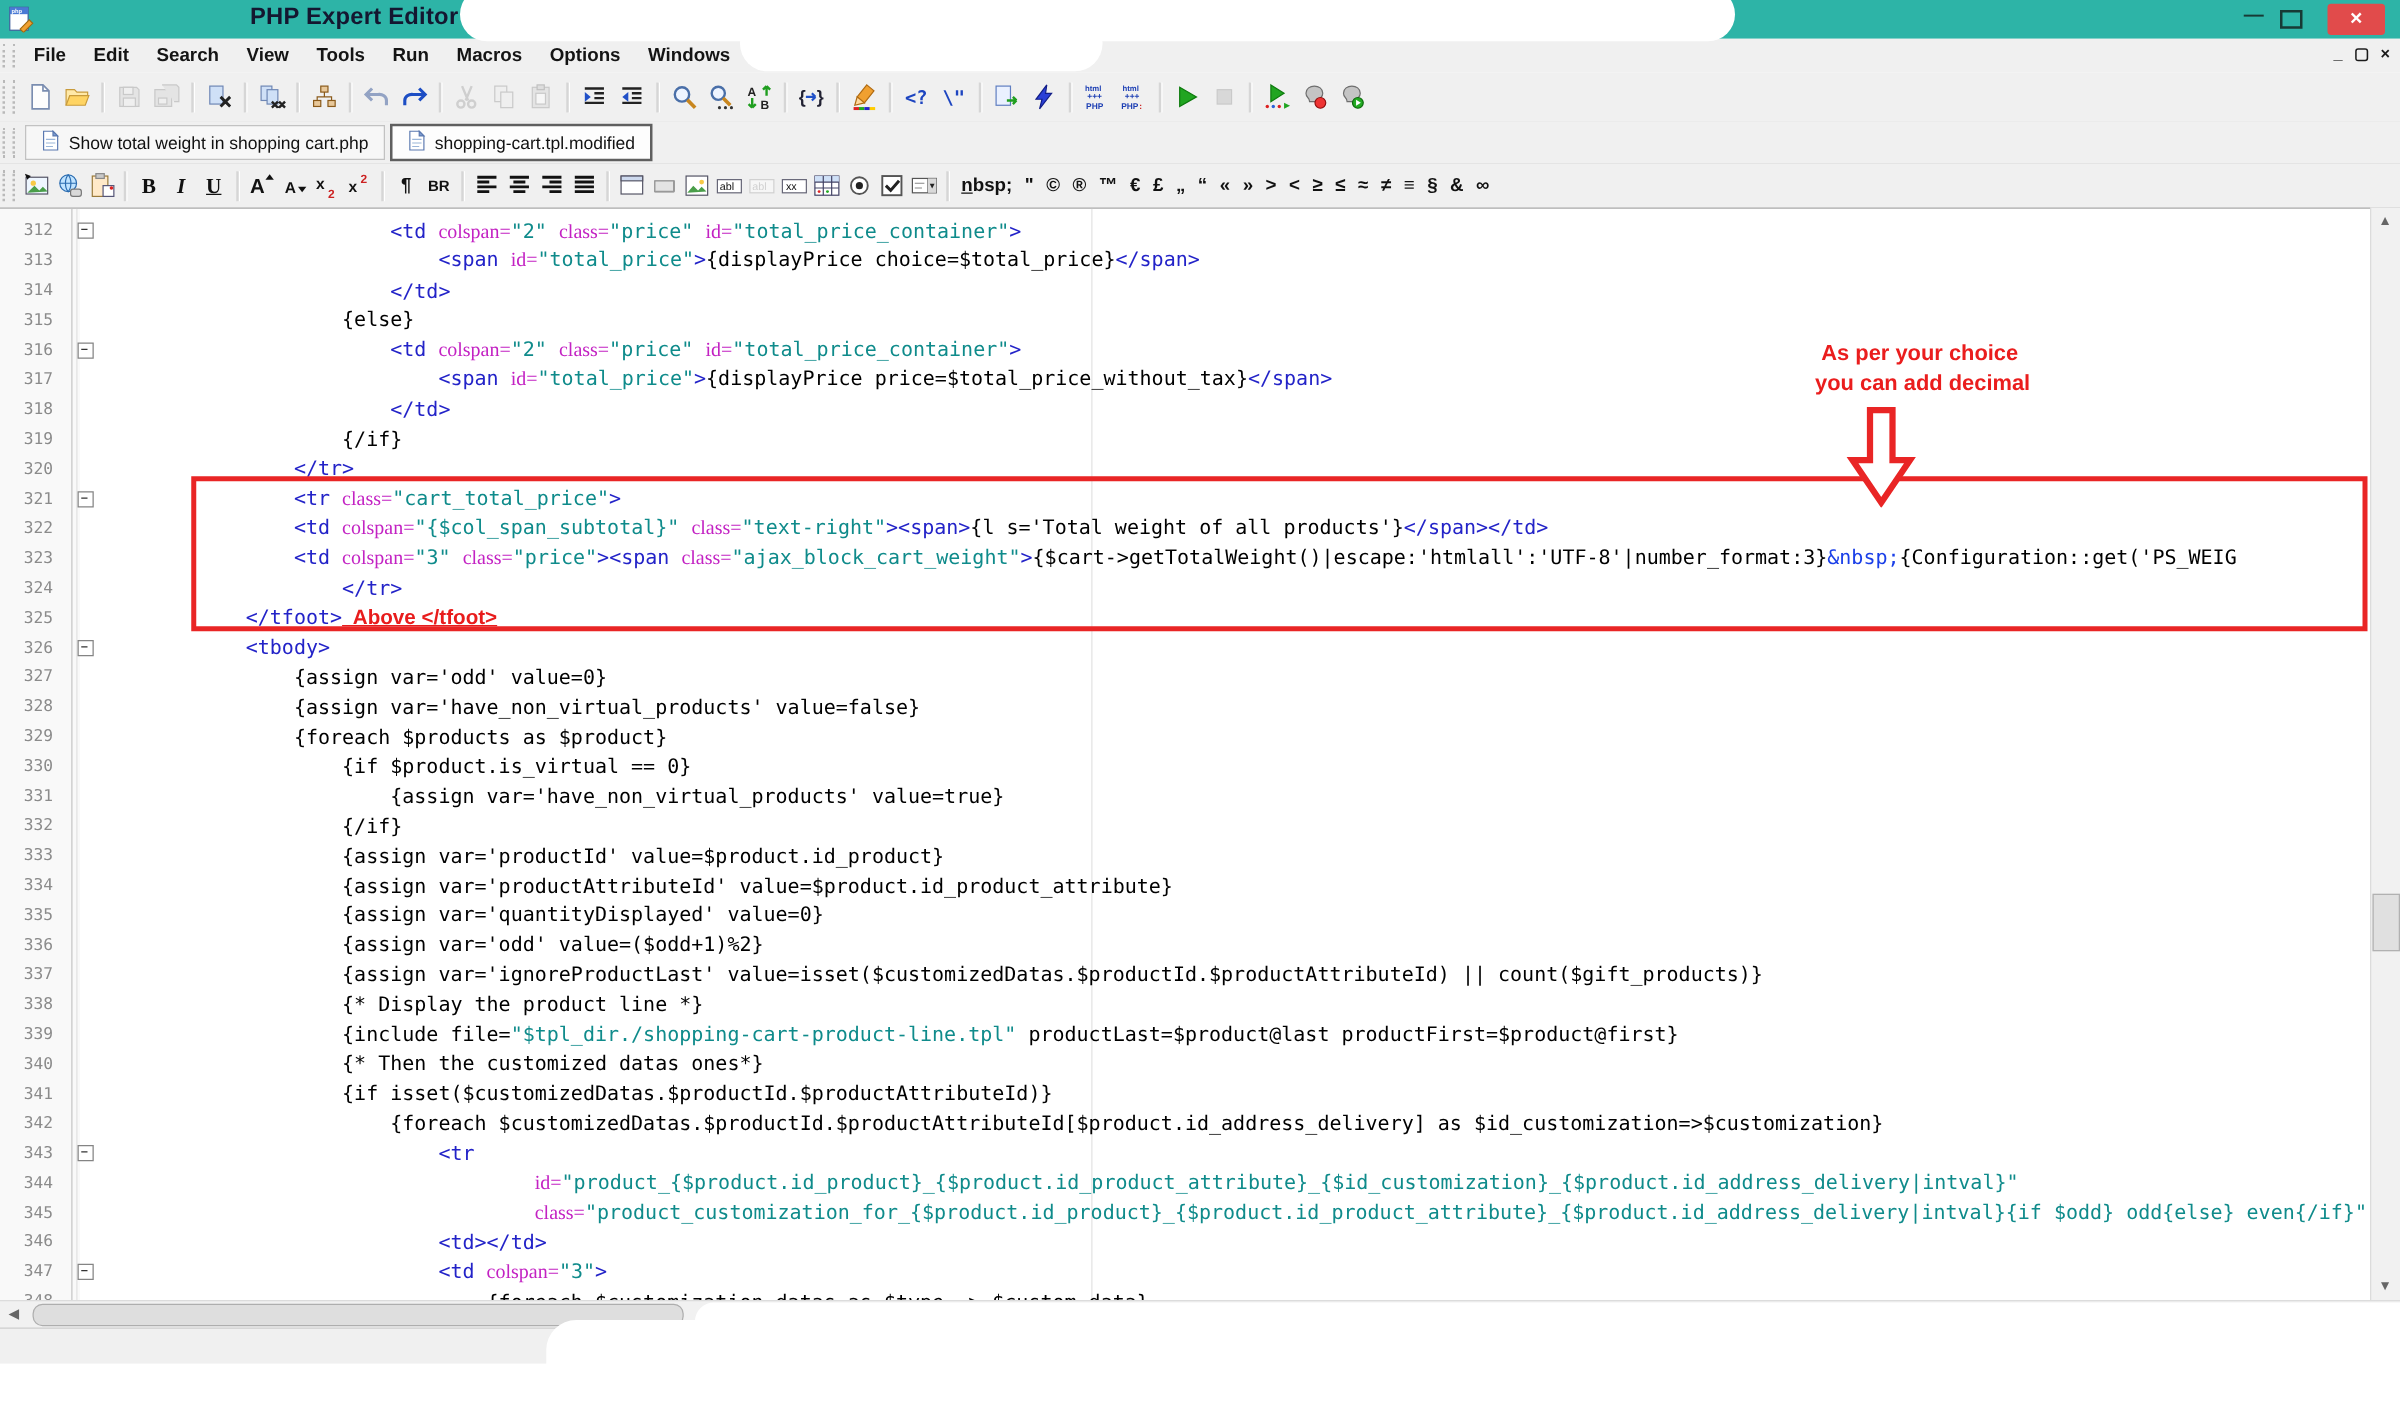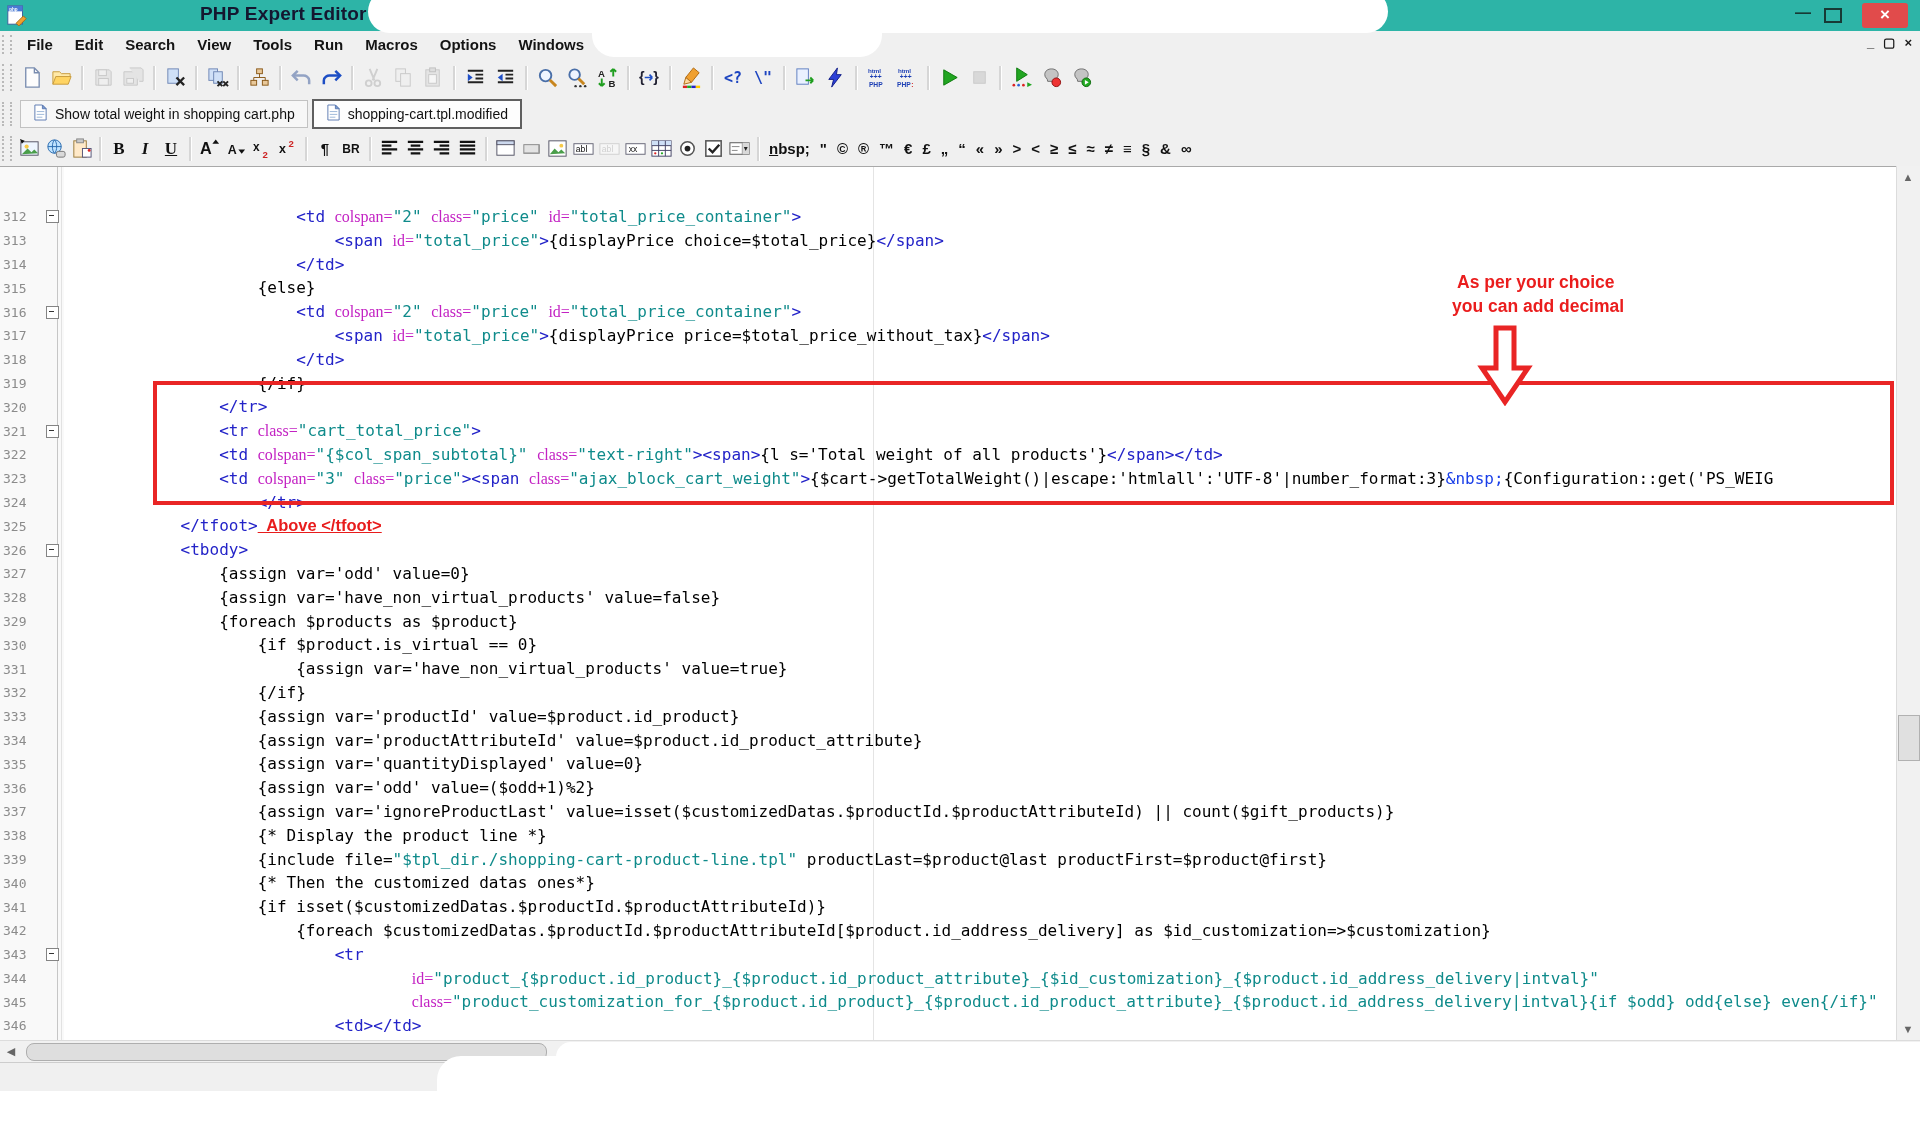--- a/index.html
+++ b/index.html
@@ -44,21 +44,21 @@
   .tab{height:26px;display:flex;align-items:center;gap:7px;padding:0 12px;margin-left:4px;
        background:#f7f7f7;border:1px solid #c2c2c2;font-size:14px;color:#111;flex:none;}
   .tab.active{background:#fdfdfd;border:2px solid #5f5f5f;}
   .tab svg{flex:none;}
 
   
   #editor{left:0;top:166px;width:1920px;height:874px;background:#fff;border-top:1px solid #a9a9a9;overflow:hidden;}
   #gutter{left:0;top:0;width:64px;height:874px;background:#f9f9f9;}
   .gline{top:0;width:1px;height:874px;background:#c6c6c6;}
   #margin-guide{left:873px;top:0;width:1px;height:874px;background:#e4e4e4;}
-  #code-lines{left:0;top:6px;right:24px;margin-top:32px;}
+  #code-lines{left:16px;top:6px;right:24px;}
   .row{height:23.8px;display:flex;align-items:center;}
   .lnum{width:36px;padding-left:3px;flex:none;font-family:"DejaVu Sans Mono",monospace;font-size:13px;color:#8b8b8b;}
   .fold{width:26px;flex:none;display:flex;justify-content:center;}
   .foldbox{width:11px;height:11px;border:1px solid #848484;background:#fff;position:relative;}
   .foldbox::after{content:"";position:absolute;left:2px;top:4px;width:5px;height:1px;background:#333;}
   .codetext{white-space:pre;font-family:"DejaVu Sans Mono",monospace;font-size:16px;line-height:23.8px;}
   .cx{color:#000;} .ct{color:#2323c8;} .ca{color:#c322c3;font-family:Liberation Serif, serif;} .cv{color:#0f8b8b;} .ce{color:#1a3fe8;}
   .cr{color:#e81c1c;font-family:"Liberation Sans",sans-serif;font-weight:bold;font-size:16.5px;text-decoration:underline;}
 
   

